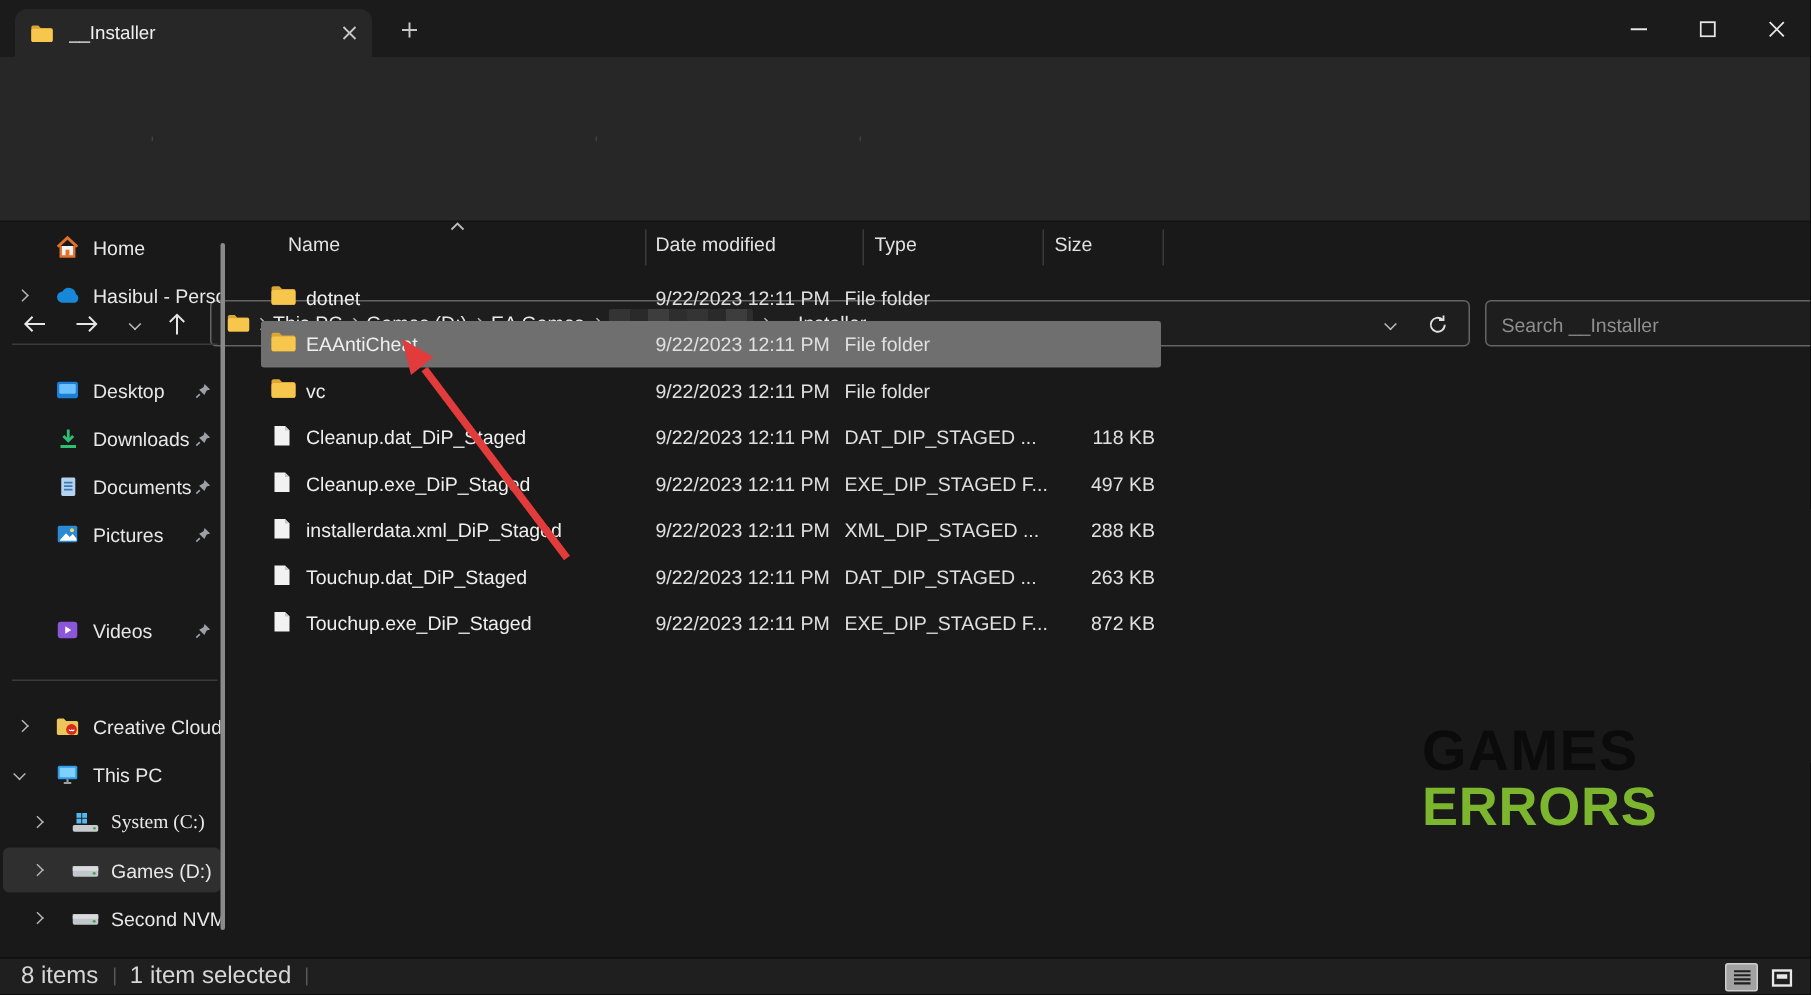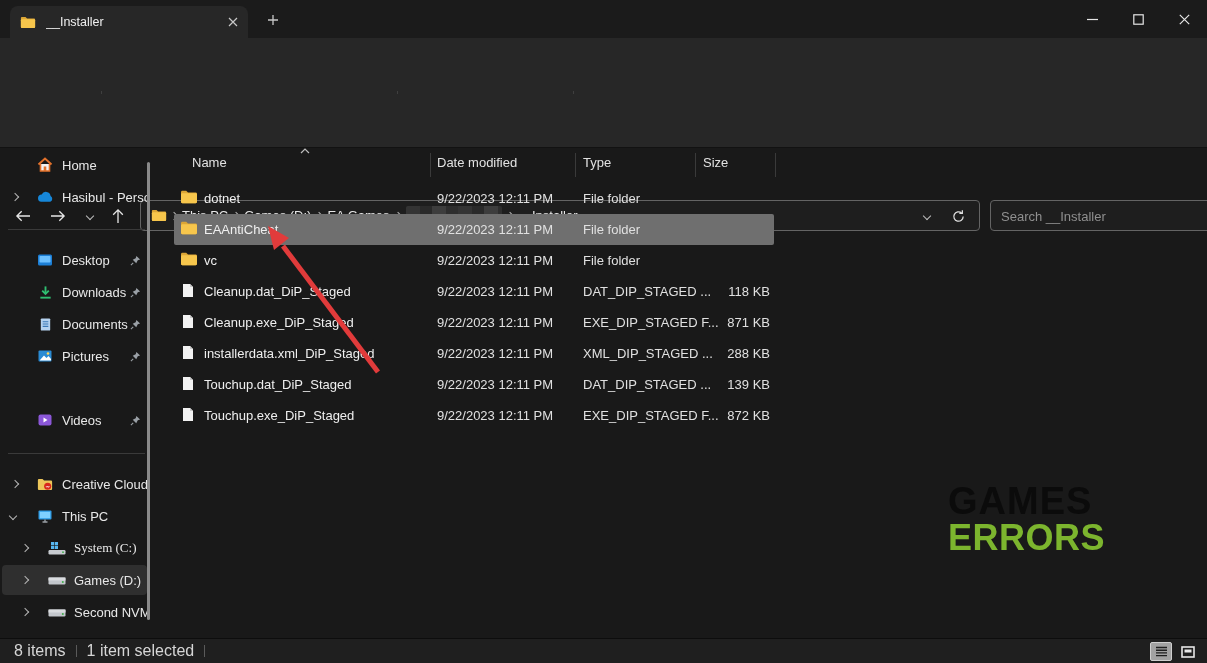--- a/index.html
+++ b/index.html
@@ -53,21 +53,21 @@
   .sb-scroll{position:absolute;left:147px;top:14px;width:3px;height:458px;background:#8a8a8a;border-radius:2px;}
 
   
   .hdr{position:absolute;top:155px;font-size:13px;color:#e2e2e2;white-space:nowrap;}
   .vline{position:absolute;top:153px;width:1px;height:24px;background:#3a3a3a;}
   .row{position:absolute;left:174px;width:600px;height:31px;border-radius:2px;}
   .row.sel{background:#6f6f6f;}
   .cicon{position:absolute;left:6px;top:7px;}
   .cname{position:absolute;left:30px;top:8px;font-size:13px;color:#efefef;white-space:nowrap;}
   .cdate{position:absolute;left:263px;top:8px;font-size:13px;color:#e0e0e0;white-space:nowrap;}
-  .ctype{position:absolute;left:409px;top:8px;font-size:13px;color:#e0e0e0;white-space:nowrap;}
+  .ctype{position:absolute;left:389px;top:8px;font-size:13px;color:#e0e0e0;white-space:nowrap;}
   .csize{position:absolute;left:480px;top:8px;width:116px;font-size:13px;color:#e0e0e0;text-align:right;white-space:nowrap;}
 
   
   .wm{position:absolute;left:948px;top:482px;line-height:1.0;font-weight:900;letter-spacing:1px;}
   .wm .l1{font-size:38px;color:#0b0b0b;}
   .wm .l2{font-size:36px;color:#7cb52e;letter-spacing:0.5px;}
 
   
   .statusbar{position:absolute;left:0;top:638px;width:100%;height:25px;background:#1f1f1f;border-top:1px solid #0d0d0d;box-sizing:border-box;display:flex;align-items:center;}
   .stext{font-size:16px;color:#d6d6d6;white-space:nowrap;}
@@ -505,21 +505,21 @@
   <div class="row" style="top:307px;">
     <span class="cicon" style="left:8px;">
         <svg width="12" height="15" viewBox="0 0 12 15">
           <path d="M1 1H8L11 4V14H1Z" fill="#f2f2f2"></path>
           <path d="M8 1V4H11Z" fill="#c9c9c9"></path>
         </svg>
       </span>
     <span class="cname">Cleanup.exe_DiP_Staged</span>
     <span class="cdate">9/22/2023 12:11 PM</span>
     <span class="ctype">EXE_DIP_STAGED F...</span>
-    <span class="csize">871 KB</span>
+    <span class="csize">497 KB</span>
   </div>
   <div class="row" style="top:338px;">
     <span class="cicon" style="left:8px;">
         <svg width="12" height="15" viewBox="0 0 12 15">
           <path d="M1 1H8L11 4V14H1Z" fill="#f2f2f2"></path>
           <path d="M8 1V4H11Z" fill="#c9c9c9"></path>
         </svg>
       </span>
     <span class="cname">installerdata.xml_DiP_Staged</span>
     <span class="cdate">9/22/2023 12:11 PM</span>
@@ -529,21 +529,21 @@
   <div class="row" style="top:369px;">
     <span class="cicon" style="left:8px;">
         <svg width="12" height="15" viewBox="0 0 12 15">
           <path d="M1 1H8L11 4V14H1Z" fill="#f2f2f2"></path>
           <path d="M8 1V4H11Z" fill="#c9c9c9"></path>
         </svg>
       </span>
     <span class="cname">Touchup.dat_DiP_Staged</span>
     <span class="cdate">9/22/2023 12:11 PM</span>
     <span class="ctype">DAT_DIP_STAGED ...</span>
-    <span class="csize">139 KB</span>
+    <span class="csize">263 KB</span>
   </div>
   <div class="row" style="top:400px;">
     <span class="cicon" style="left:8px;">
         <svg width="12" height="15" viewBox="0 0 12 15">
           <path d="M1 1H8L11 4V14H1Z" fill="#f2f2f2"></path>
           <path d="M8 1V4H11Z" fill="#c9c9c9"></path>
         </svg>
       </span>
     <span class="cname">Touchup.exe_DiP_Staged</span>
     <span class="cdate">9/22/2023 12:11 PM</span>

